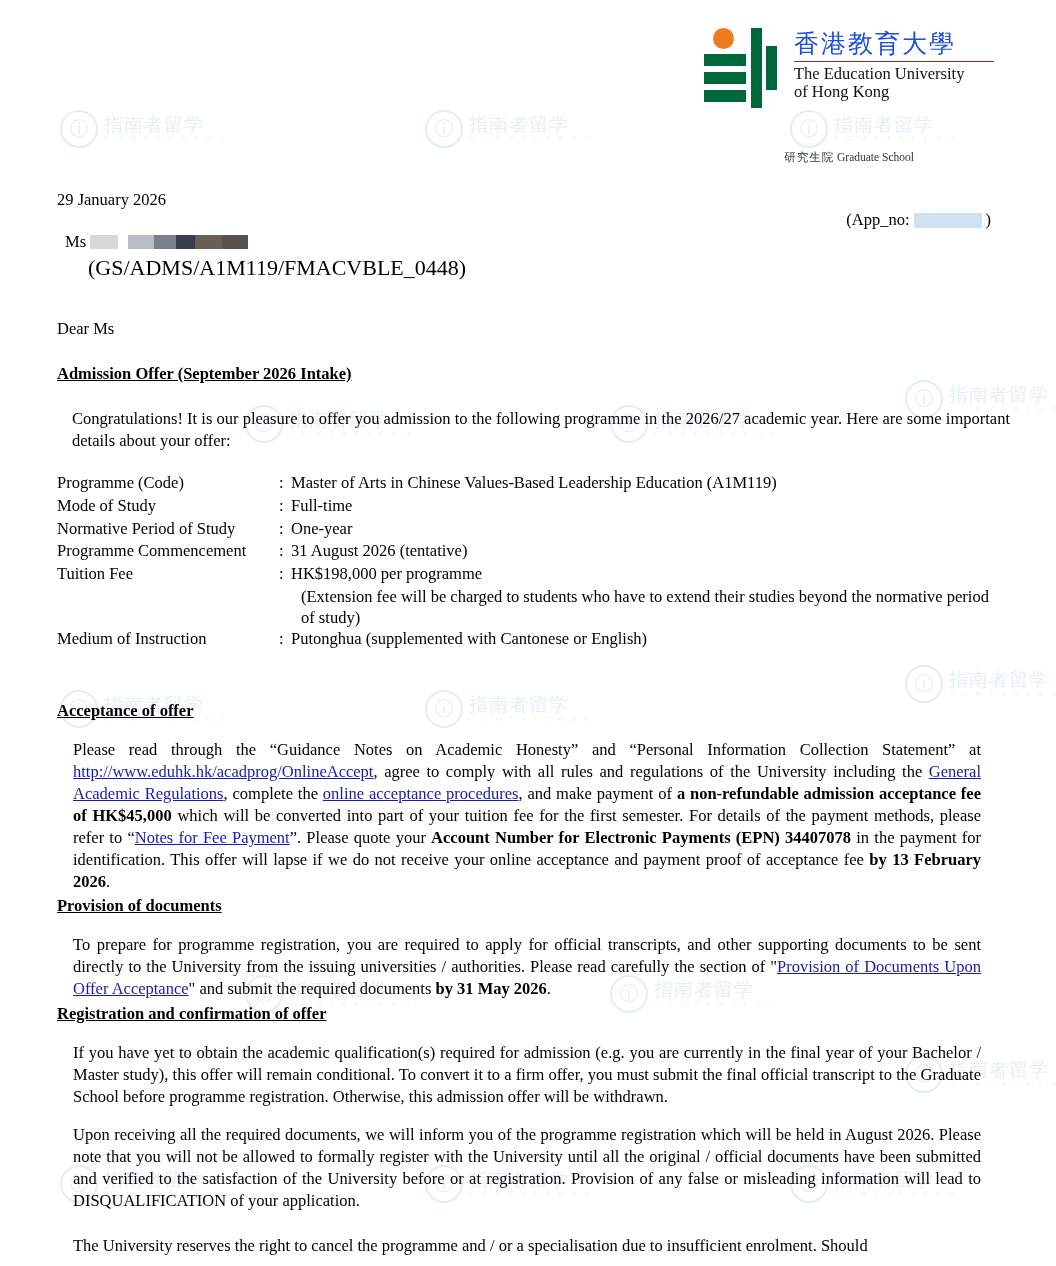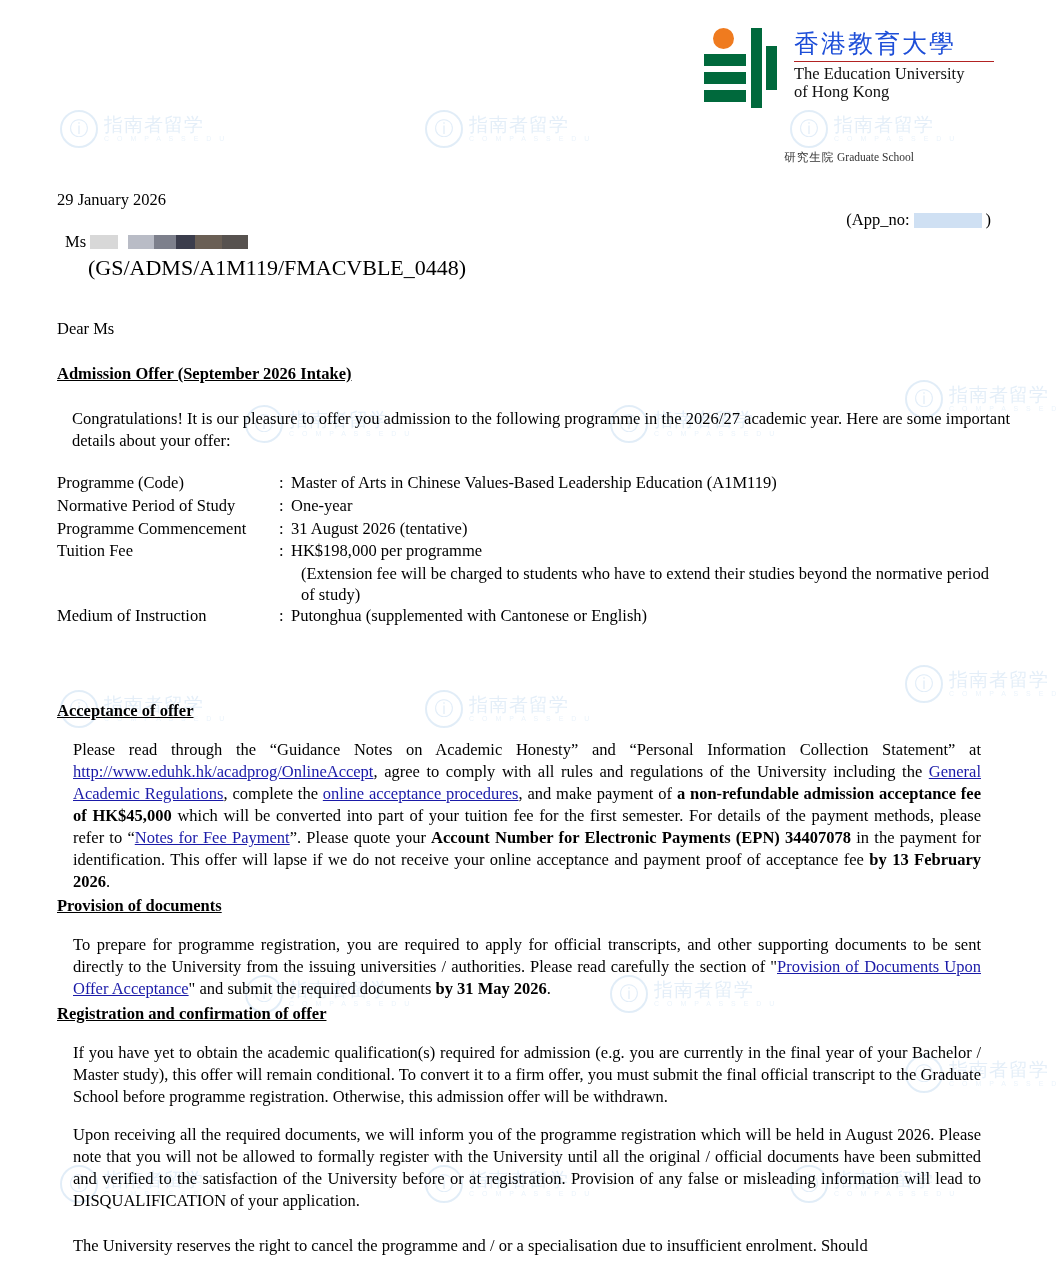--- a/index.html
+++ b/index.html
@@ -310,20 +310,25 @@
   <div class="intro">Congratulations!  It is our pleasure to offer you admission to the following programme in the 2026/27 academic year.  Here are some important details about your offer:</div>
 
   <table class="details">
     <tbody>
         <tr>
       <td class="lbl">Programme (Code)</td>
       <td class="col">:</td>
       <td class="val">Master of Arts in Chinese Values-Based Leadership Education (A1M119)</td>
     </tr>
     <tr>
+      <td class="lbl">Mode of Study</td>
+      <td class="col">:</td>
+      <td class="val">Full-time</td>
+    </tr>
+    <tr>
       <td class="lbl">Normative Period of Study</td>
       <td class="col">:</td>
       <td class="val">One-year</td>
     </tr>
     <tr>
       <td class="lbl">Programme Commencement</td>
       <td class="col">:</td>
       <td class="val">31 August 2026 (tentative)</td>
     </tr>
     <tr>

